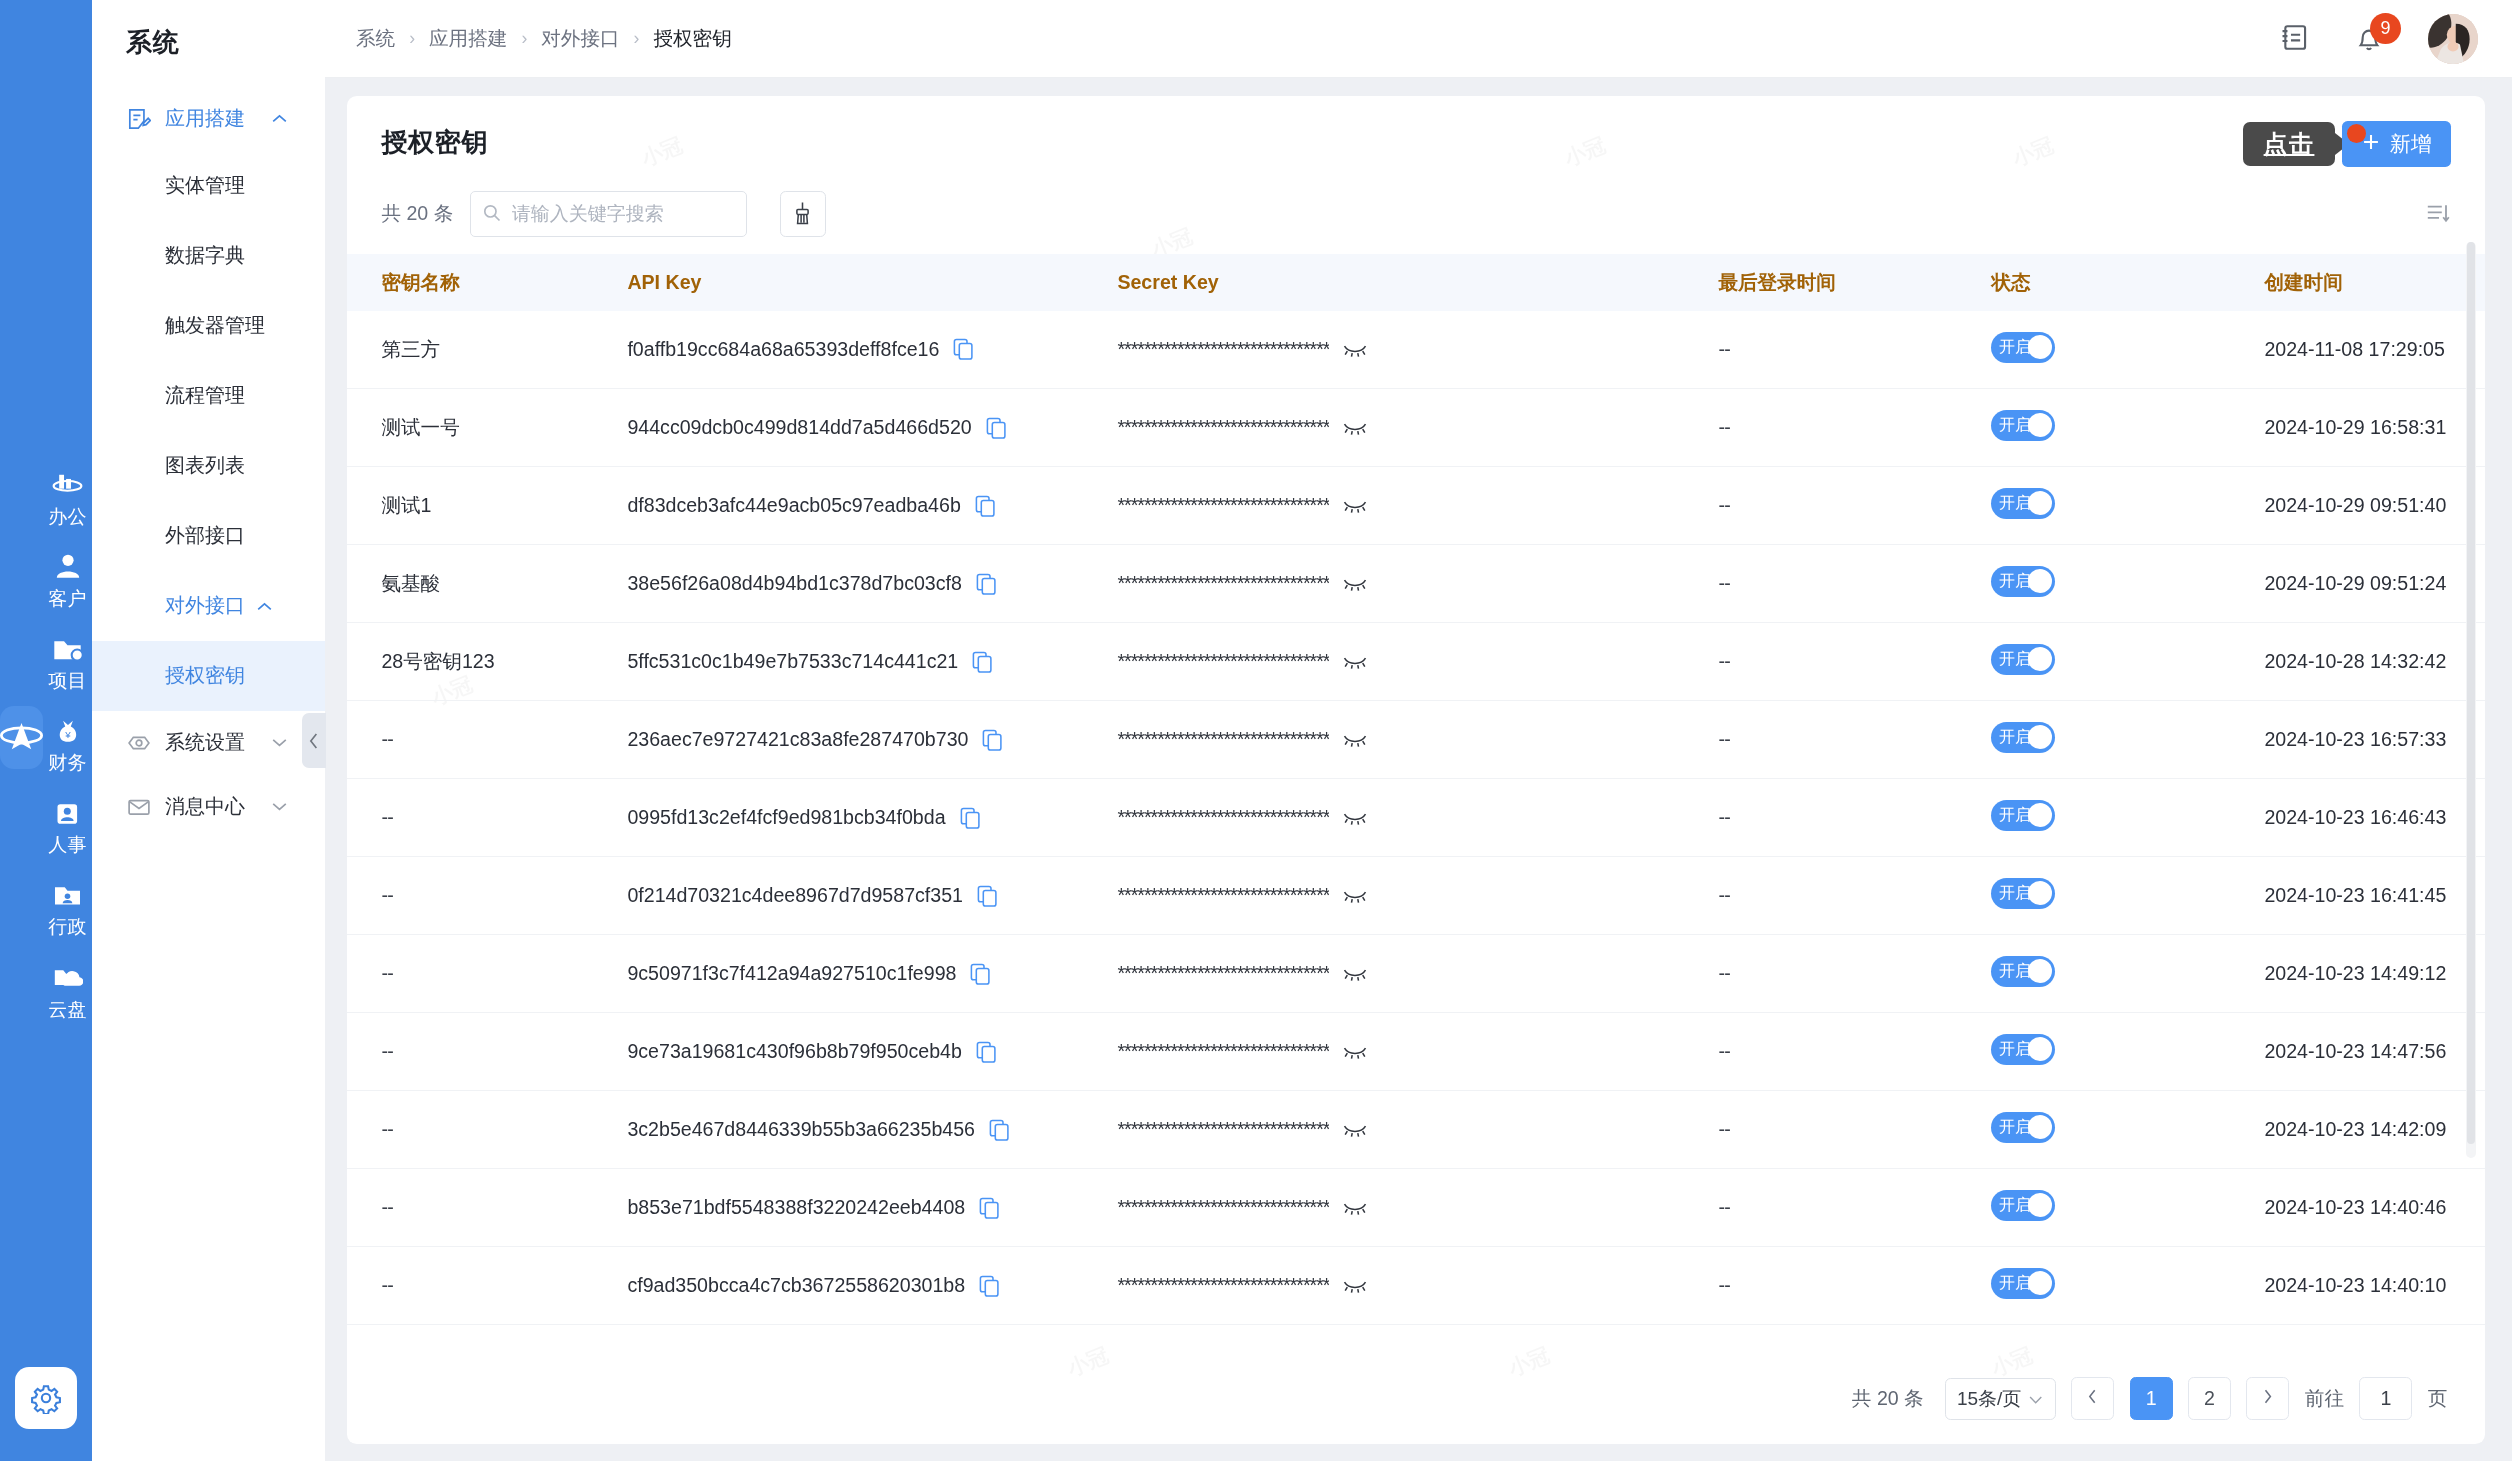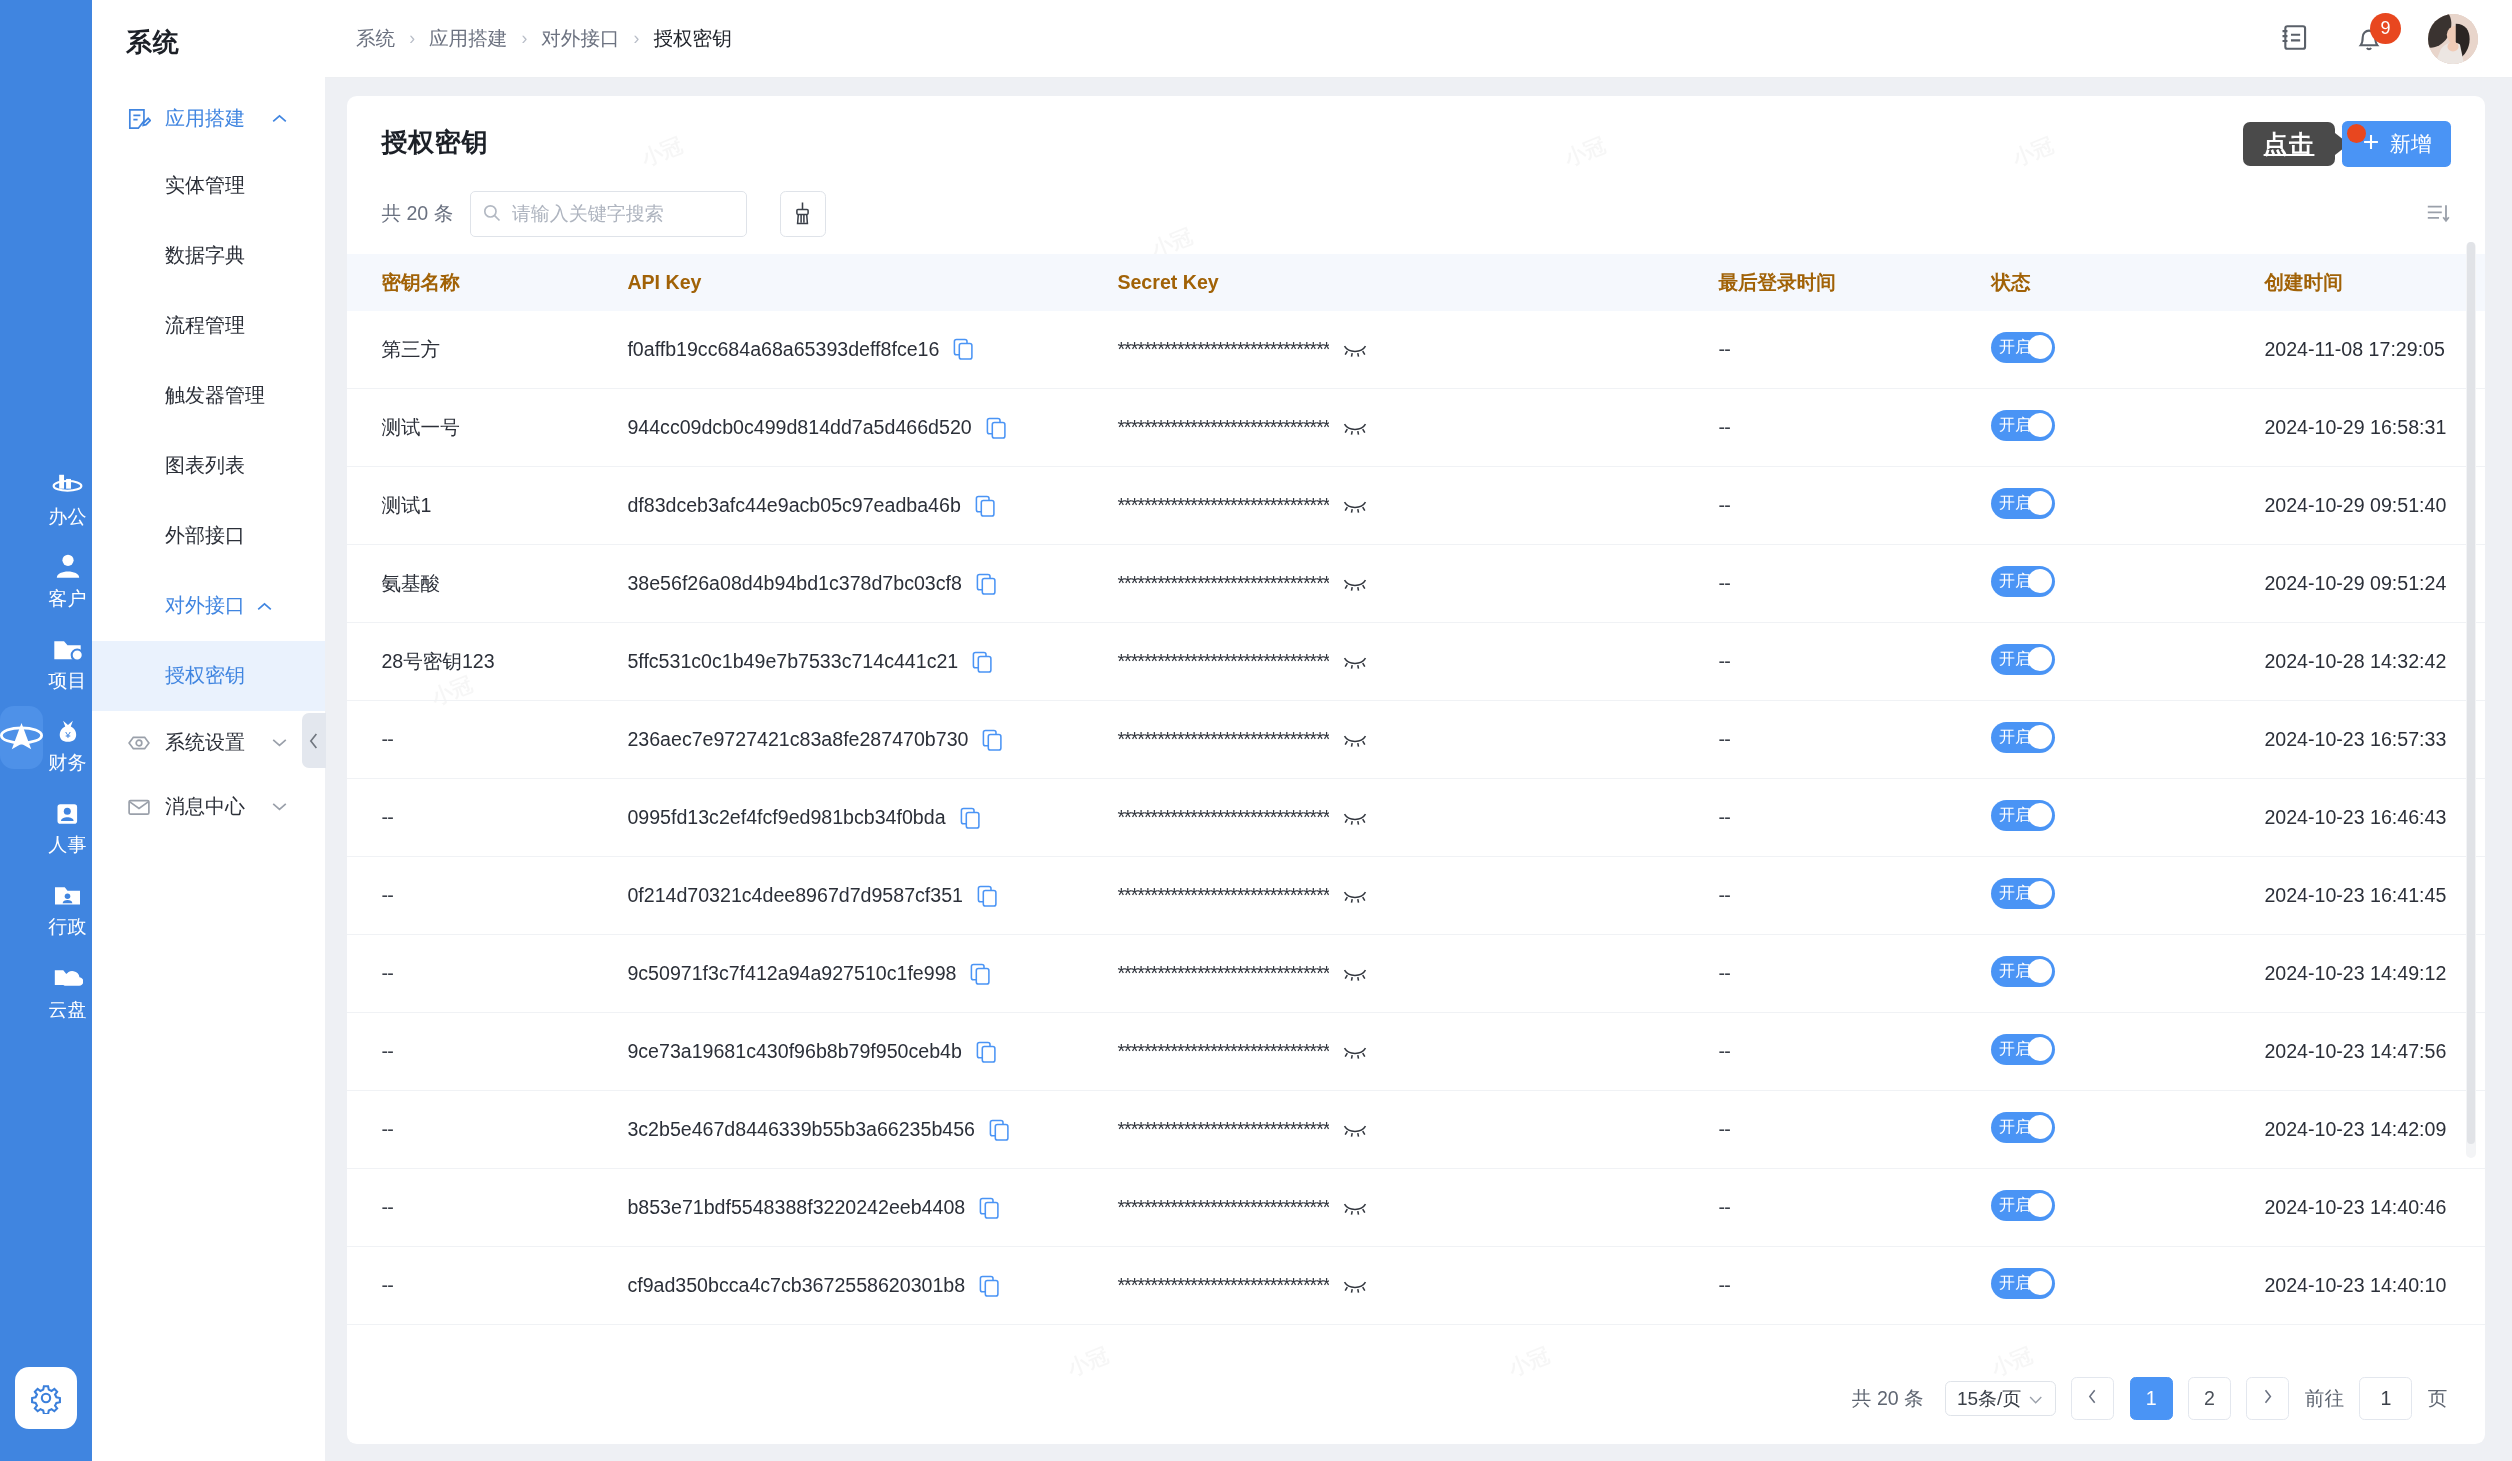--- a/index.html
+++ b/index.html
@@ -162,21 +162,21 @@
     background: #e1e3e7; border-radius: 4.2px;
   }
 
   
   .pager {
     display: flex; align-items: center; justify-content: flex-end; gap: 15.4px;
     padding: 18px 38px 24px 0; flex: 0 0 auto;
   }
   .pg-total { font-size: 19.6px; color: #5f6672; margin-right: 5.6px;}
   .pg-select {
-    height: 35px; min-width: 104px; border: 0.7px solid #dfe3e9; border-radius: 5.6px; background: #fff;
+    height: 42px; min-width: 104px; border: 0.7px solid #dfe3e9; border-radius: 5.6px; background: #fff;
     display: flex; align-items: center; justify-content: space-between; padding: 0 11.2px; gap: 7px;
     font-size: 19px; color: #3b4049; cursor: pointer;
   }
   .pg-btn {
     min-width: 43px; height: 43px; border: 0.7px solid #e3e7ee; border-radius: 5.6px; background: #fff;
     display: flex; align-items: center; justify-content: center; font-size: 19.6px; color: #4a5059;
     cursor: pointer;
   }
   .pg-btn.active { background: #4a94f5; border-color: #4a94f5; color: #fff; }
   .pg-goto { font-size: 19.6px; color: #5f6672; }
@@ -310,24 +310,24 @@
         </span>
       </div>
 
       <div class="nav-child">
         <span>实体管理</span>
       </div>
       <div class="nav-child">
         <span>数据字典</span>
       </div>
       <div class="nav-child">
+        <span>触发器管理</span>
+      </div>
+      <div class="nav-child">
         <span>流程管理</span>
-      </div>
-      <div class="nav-child">
-        <span>触发器管理</span>
       </div>
       <div class="nav-child">
         <span>图表列表</span>
       </div>
       <div class="nav-child">
         <span>外部接口</span>
       </div>
       <div class="nav-child blue">
         <span>对外接口</span>
         <span class="chev">

